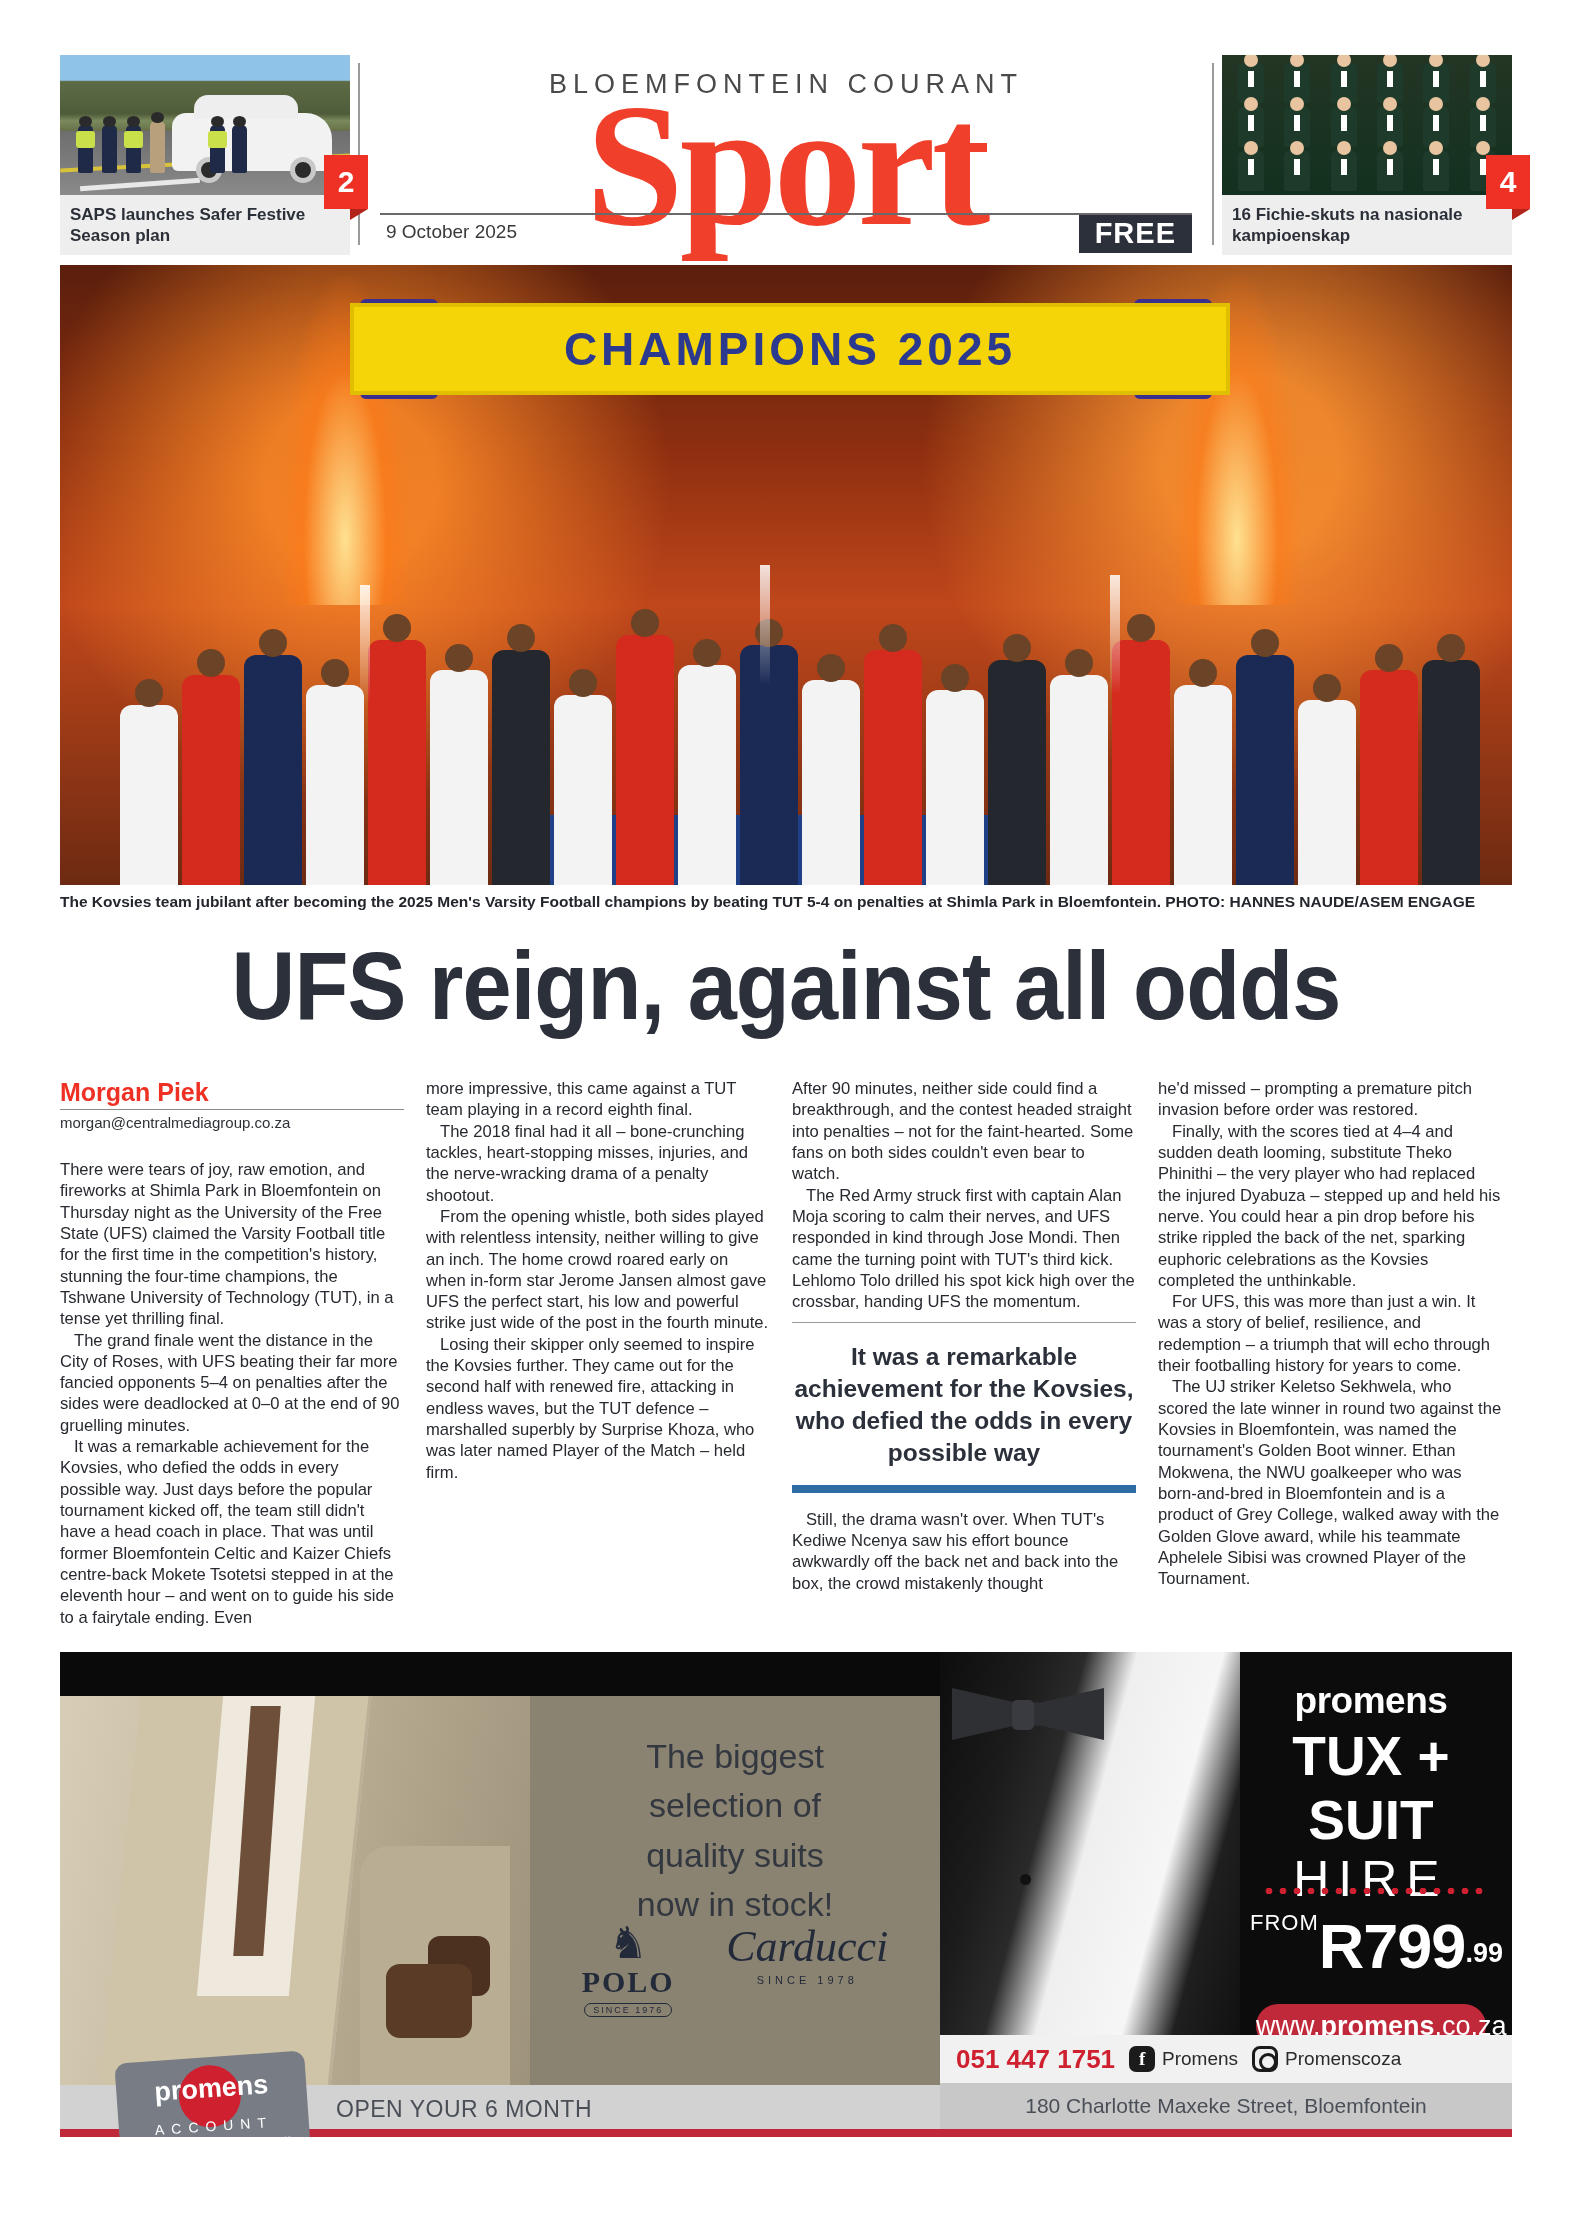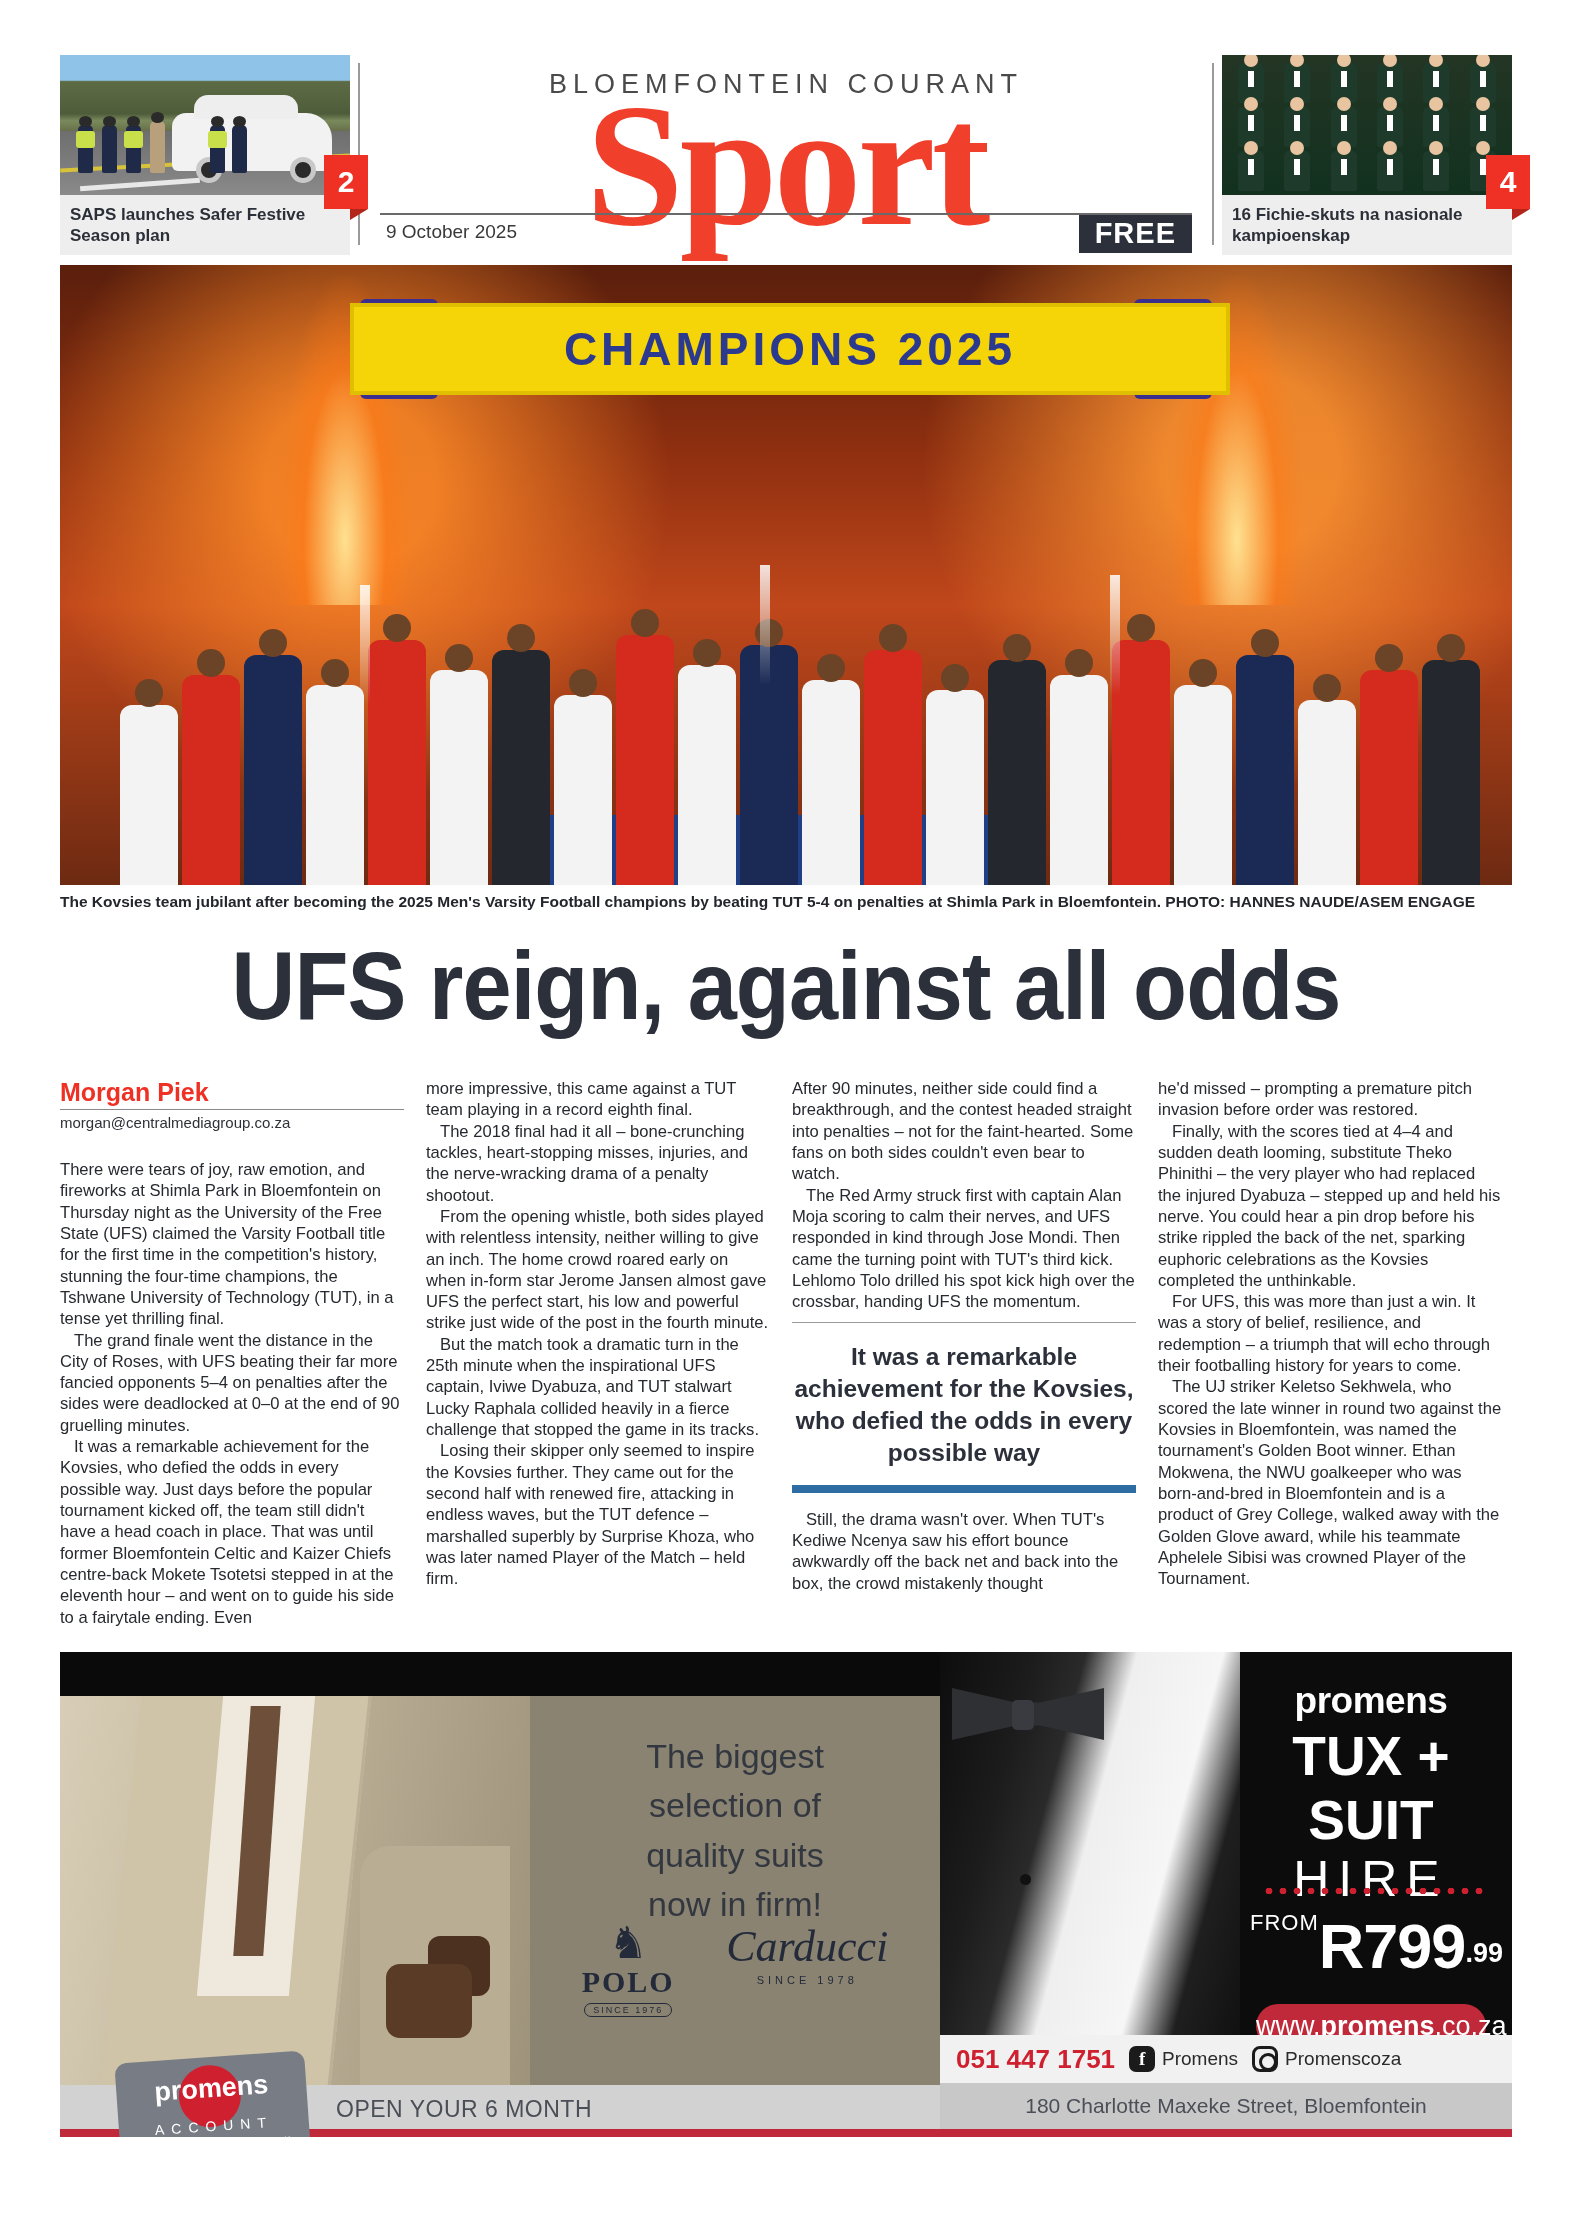--- a/index.html
+++ b/index.html
@@ -299,21 +299,20 @@
       <div class="byline-mail">morgan@centralmediagroup.co.za</div>
       <p class="first">There were tears of joy, raw emotion, and fireworks at Shimla Park in Bloemfontein on Thursday night as the University of the Free State (UFS) claimed the Varsity Football title for the first time in the competition's history, stunning the four-time champions, the Tshwane University of Technology (TUT), in a tense yet thrilling final.</p>
       <p class="indent">The grand finale went the distance in the City of Roses, with UFS beating their far more fancied opponents 5–4 on penalties after the sides were deadlocked at 0–0 at the end of 90 gruelling minutes.</p>
       <p class="indent">It was a remarkable achievement for the Kovsies, who defied the odds in every possible way. Just days before the popular tournament kicked off, the team still didn't have a head coach in place. That was until former Bloemfontein Celtic and Kaizer Chiefs centre-back Mokete Tsotetsi stepped in at the eleventh hour – and went on to guide his side to a fairytale ending. Even</p>
     </div>
 
     <div class="col">
       <p>more impressive, this came against a TUT team playing in a record eighth final.</p>
       <p class="indent">The 2018 final had it all – bone-crunching tackles, heart-stopping misses, injuries, and the nerve-wracking drama of a penalty shootout.</p>
       <p class="indent">From the opening whistle, both sides played with relentless intensity, neither willing to give an inch. The home crowd roared early on when in-form star Jerome Jansen almost gave UFS the perfect start, his low and powerful strike just wide of the post in the fourth minute.</p>
-      <p class="indent">But the match took a dramatic turn in the 25th minute when the inspirational UFS captain, Iviwe Dyabuza, and TUT stalwart Lucky Raphala collided heavily in a fierce challenge that stopped the game in its tracks.</p>
       <p class="indent">Losing their skipper only seemed to inspire the Kovsies further. They came out for the second half with renewed fire, attacking in endless waves, but the TUT defence – marshalled superbly by Surprise Khoza, who was later named Player of the Match – held firm.</p>
     </div>
 
     <div class="col">
       <p>After 90 minutes, neither side could find a breakthrough, and the contest headed straight into penalties – not for the faint-hearted. Some fans on both sides couldn't even bear to watch.</p>
       <p class="indent">The Red Army struck first with captain Alan Moja scoring to calm their nerves, and UFS responded in kind through Jose Mondi. Then came the turning point with TUT's third kick. Lehlomo Tolo drilled his spot kick high over the crossbar, handing UFS the momentum.</p>
       <div class="pullquote">
         <div class="pq-text">It was a remarkable achievement for the Kovsies, who defied the odds in every possible way</div>
         <div class="pq-bar"></div>
       </div>
@@ -338,21 +337,21 @@
           <div class="tie"></div>
         <div class="arm"></div>
           <div class="hand2"></div>
           <div class="hand"></div>
       </div>
       <div class="ad-copy">
         <div class="ad-copy-text">
           <div>The biggest</div>
           <div>selection of</div>
           <div>quality suits</div>
-          <div>now in firm!</div>
+          <div>now in stock!</div>
         </div>
         <div class="ad-brands">
           <div class="brand-polo">
             <div class="horse">♞</div>
             <div class="nm">POLO</div>
             <div class="since">SINCE 1976</div>
           </div>
           <div class="brand-card">
             <div class="nm">Carducci</div>
             <div class="since">SINCE 1978</div>

